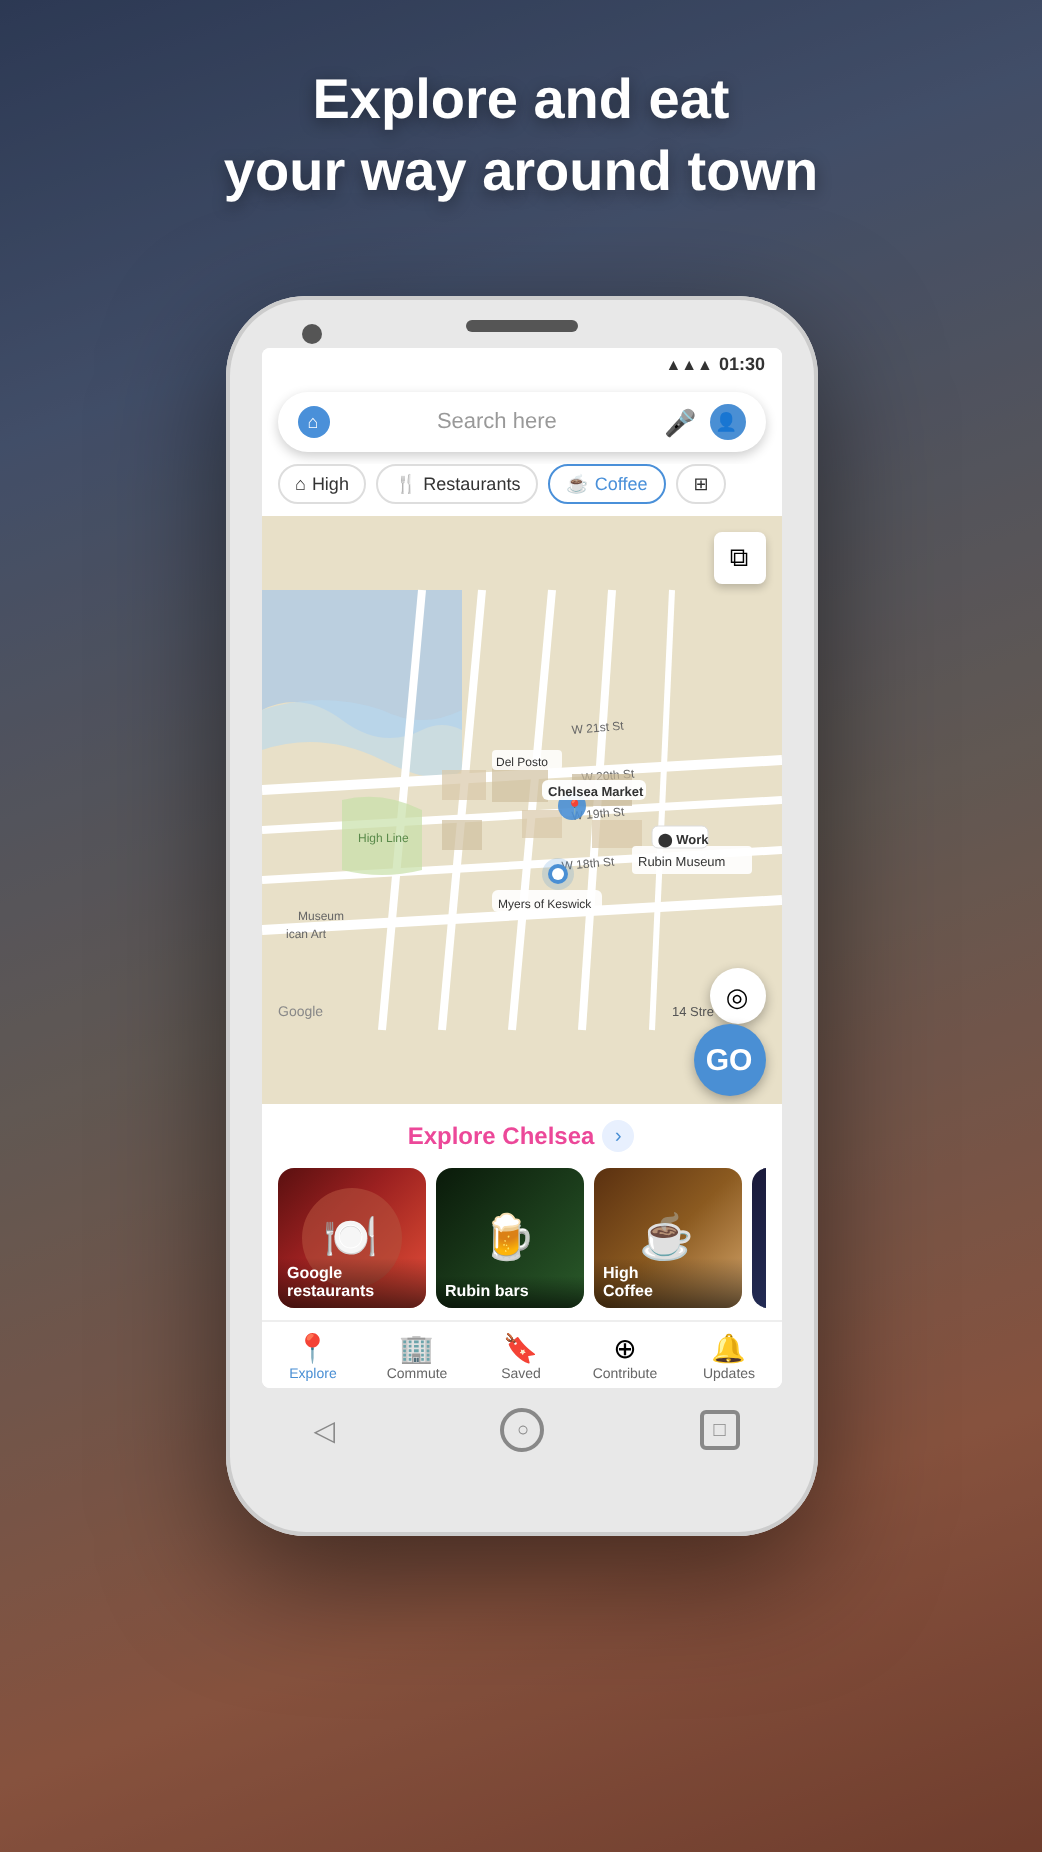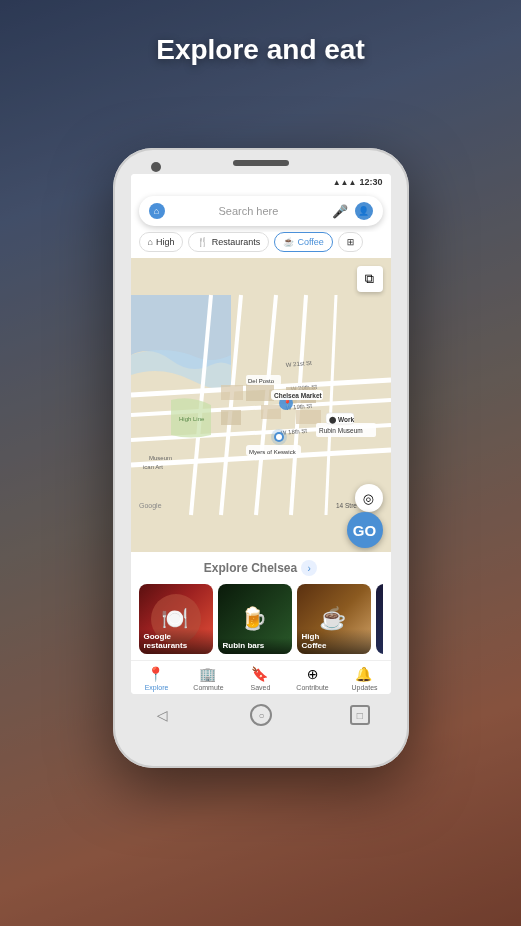--- a/index.html
+++ b/index.html
@@ -224,21 +224,21 @@
     .explore-header {
       display: flex;
       align-items: center;
       justify-content: center;
       gap: 4px;
       margin-bottom: 8px;
     }
     .explore-title {
       font-size: 12px;
       font-weight: 600;
-      color: #737373;
+      color: #ec4899;
     }
     .explore-chevron {
       font-size: 10px;
       color: #4a8fd4;
       background: #e8f0fe;
       border-radius: 50%;
       width: 16px; height: 16px;
       display: flex; align-items: center; justify-content: center;
     }
 
@@ -319,33 +319,34 @@
     
   </style>
 </head>
 <body>
 
 <div class="bg"></div>
 <div class="bg-overlay"></div>
 
 <div class="headline">
   <div>Explore and eat</div>
+  <div>your way around town</div>
 </div>
 
 <div class="phone">
   <div class="phone-top">
     <div class="phone-camera"></div>
     <div class="phone-speaker"></div>
   </div>
 
   <div class="screen">
 
     <div class="status-bar">
       <span class="signal-icon">▲▲▲</span>
-      <span>12:30</span>
+      <span>01:30</span>
     </div>
 
     <div class="search-bar">
       <div class="search-input">
         <div class="search-home-icon">⌂</div>
         <div class="search-text">Search here</div>
         <span class="mic-icon">🎤</span>
         <div class="avatar-icon">👤</div>
       </div>
     </div>

